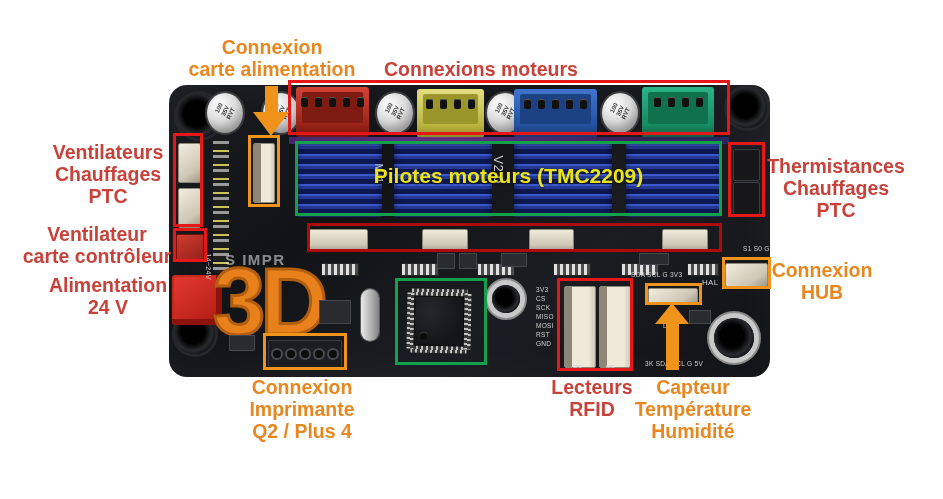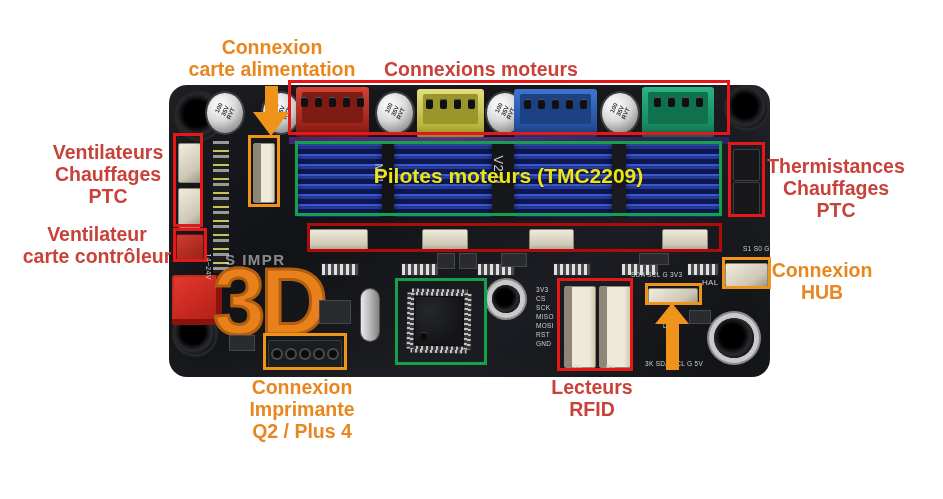--- a/index.html
+++ b/index.html
@@ -248,23 +248,28 @@
   <div class="ylw" style="left:295px;top:164px;width:427px;font-size:21px">Pilotes moteurs (TMC2209)</div>
 
   <div class="lbl orange" style="left:176px;top:36px;width:192px">Connexion
 carte alimentation</div>
   <div class="lbl red" style="left:370px;top:58px;width:222px">Connexions moteurs</div>
   <div class="lbl red" style="left:28px;top:141px;width:160px">Ventilateurs
 Chauffages
 PTC</div>
   <div class="lbl red" style="left:12px;top:223px;width:170px">Ventilateur
 carte contrôleur</div>
+  <div class="lbl red" style="left:28px;top:274px;width:160px">Alimentation
+24 V</div>
   <div class="lbl red" style="left:754px;top:155px;width:164px">Thermistances
 Chauffages
 PTC</div>
   <div class="lbl orange" style="left:742px;top:259px;width:160px">Connexion
 HUB</div>
   <div class="lbl orange" style="left:217px;top:376px;width:170px">Connexion
 Imprimante
 Q2 / Plus 4</div>
   <div class="lbl red" style="left:507px;top:376px;width:170px">Lecteurs
 RFID</div>
+  <div class="lbl orange" style="left:608px;top:376px;width:170px">Capteur
+Température
+Humidité</div>
 </div>
 
 </body></html>

